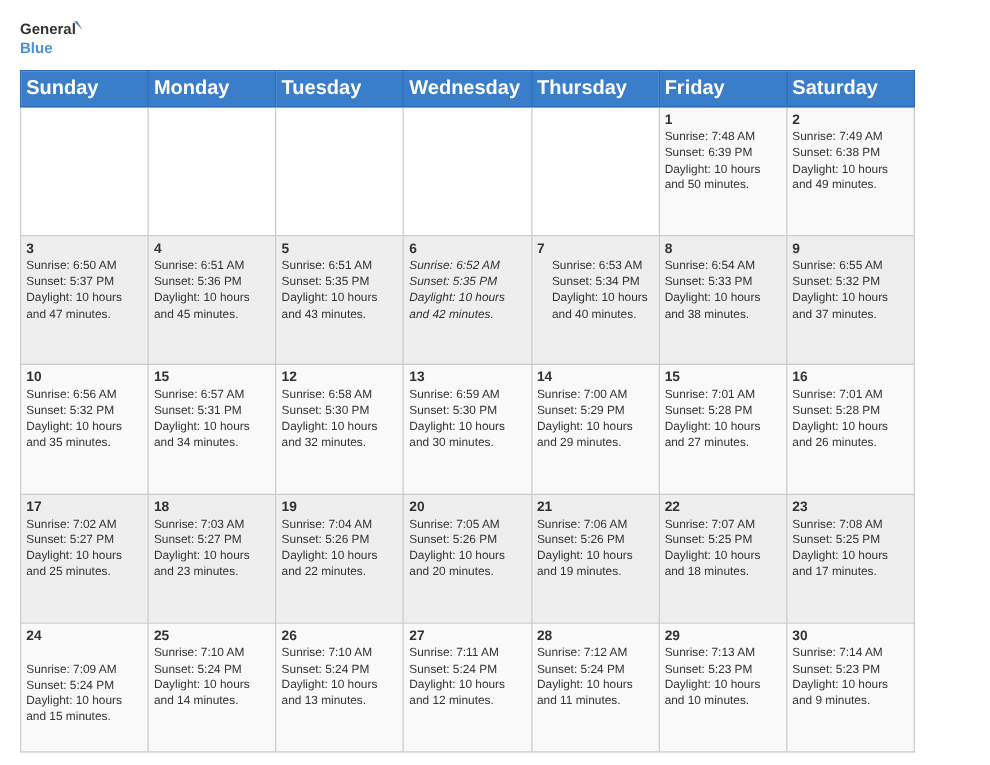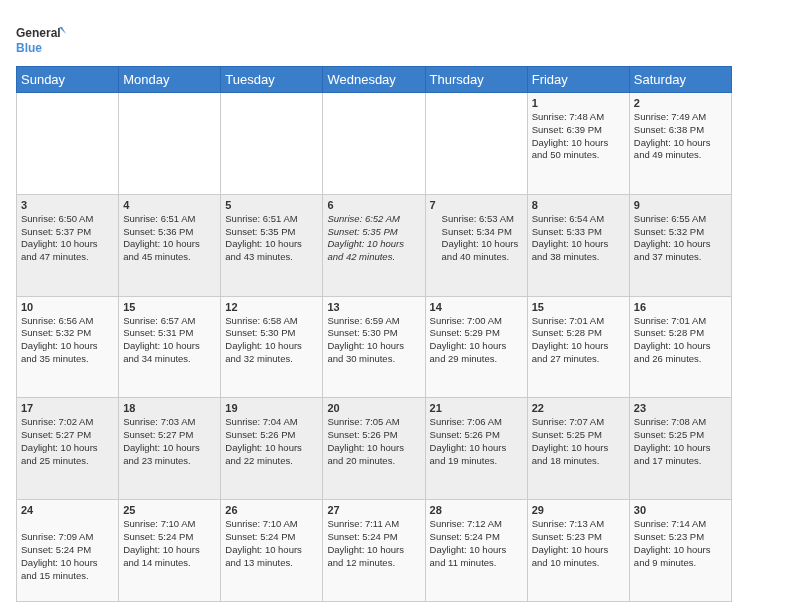--- a/index.html
+++ b/index.html
@@ -6,21 +6,21 @@
     body {
       font-family: Arial, sans-serif;
       background: #fff;
       width: 792px;
       height: 612px;
       overflow: hidden;
     }
     .page {
       width: 748px;
       height: 612px;
-      padding: 22px 16px 10px 16px;
+      padding: 12px 16px 10px 16px;
       display: flex;
       flex-direction: column;
       justify-content: flex-end;
     }
     .header {
       display: flex;
       justify-content: space-between;
       align-items: flex-start;
       margin-bottom: 8px;
     }
@@ -45,22 +45,22 @@
     .calendar {
       flex: 1;
       border: 1px solid #ccc;
       border-collapse: collapse;
       width: 100%;
       table-layout: fixed;
     }
     .calendar thead tr th {
       background-color: #3a7dc9;
       color: #fff;
-      font-size: 13px;
-      font-weight: normal;
+      font-size: 16px;
+      font-weight: bold;
       padding: 5px 4px;
       border: 1px solid #2a6ab8;
       text-align: left;
     }
     .calendar tbody tr td {
       border: 1px solid #ccc;
       vertical-align: top;
       padding: 4px 4px 3px 4px;
       font-size: 10px;
       color: #333;

